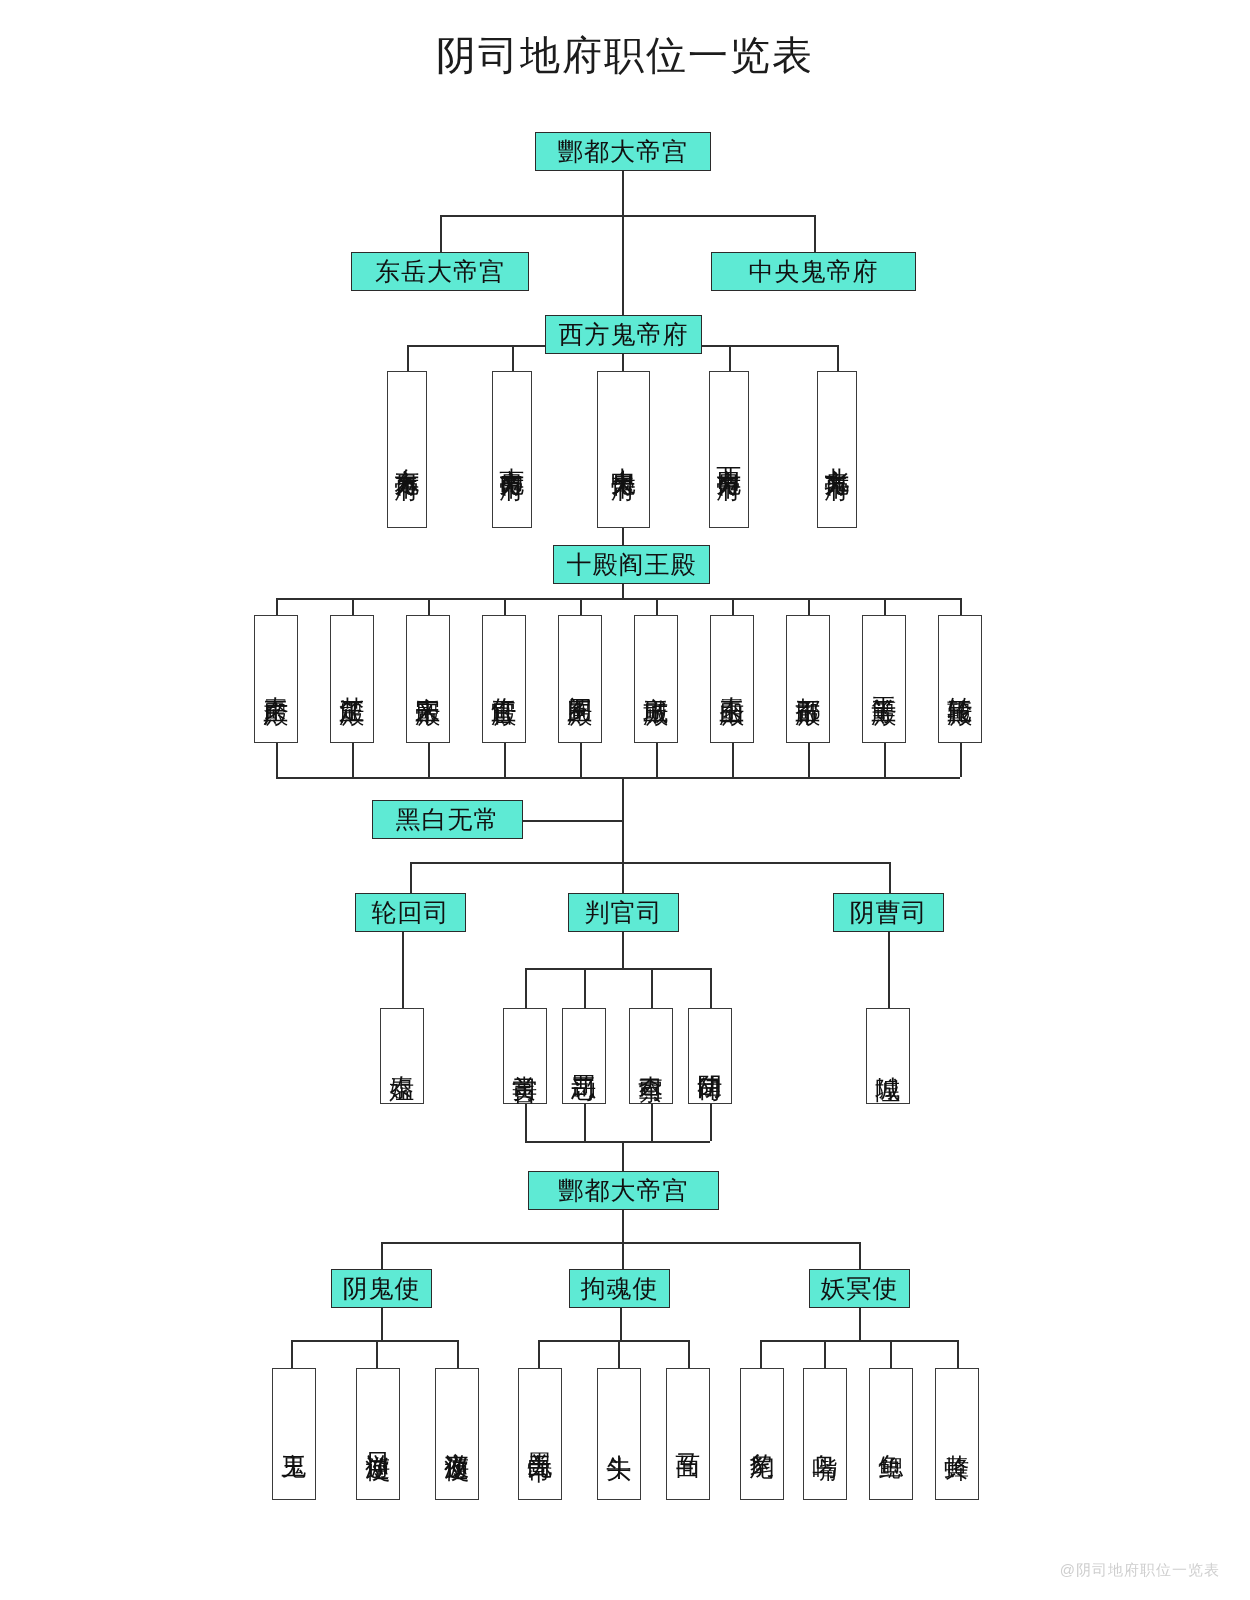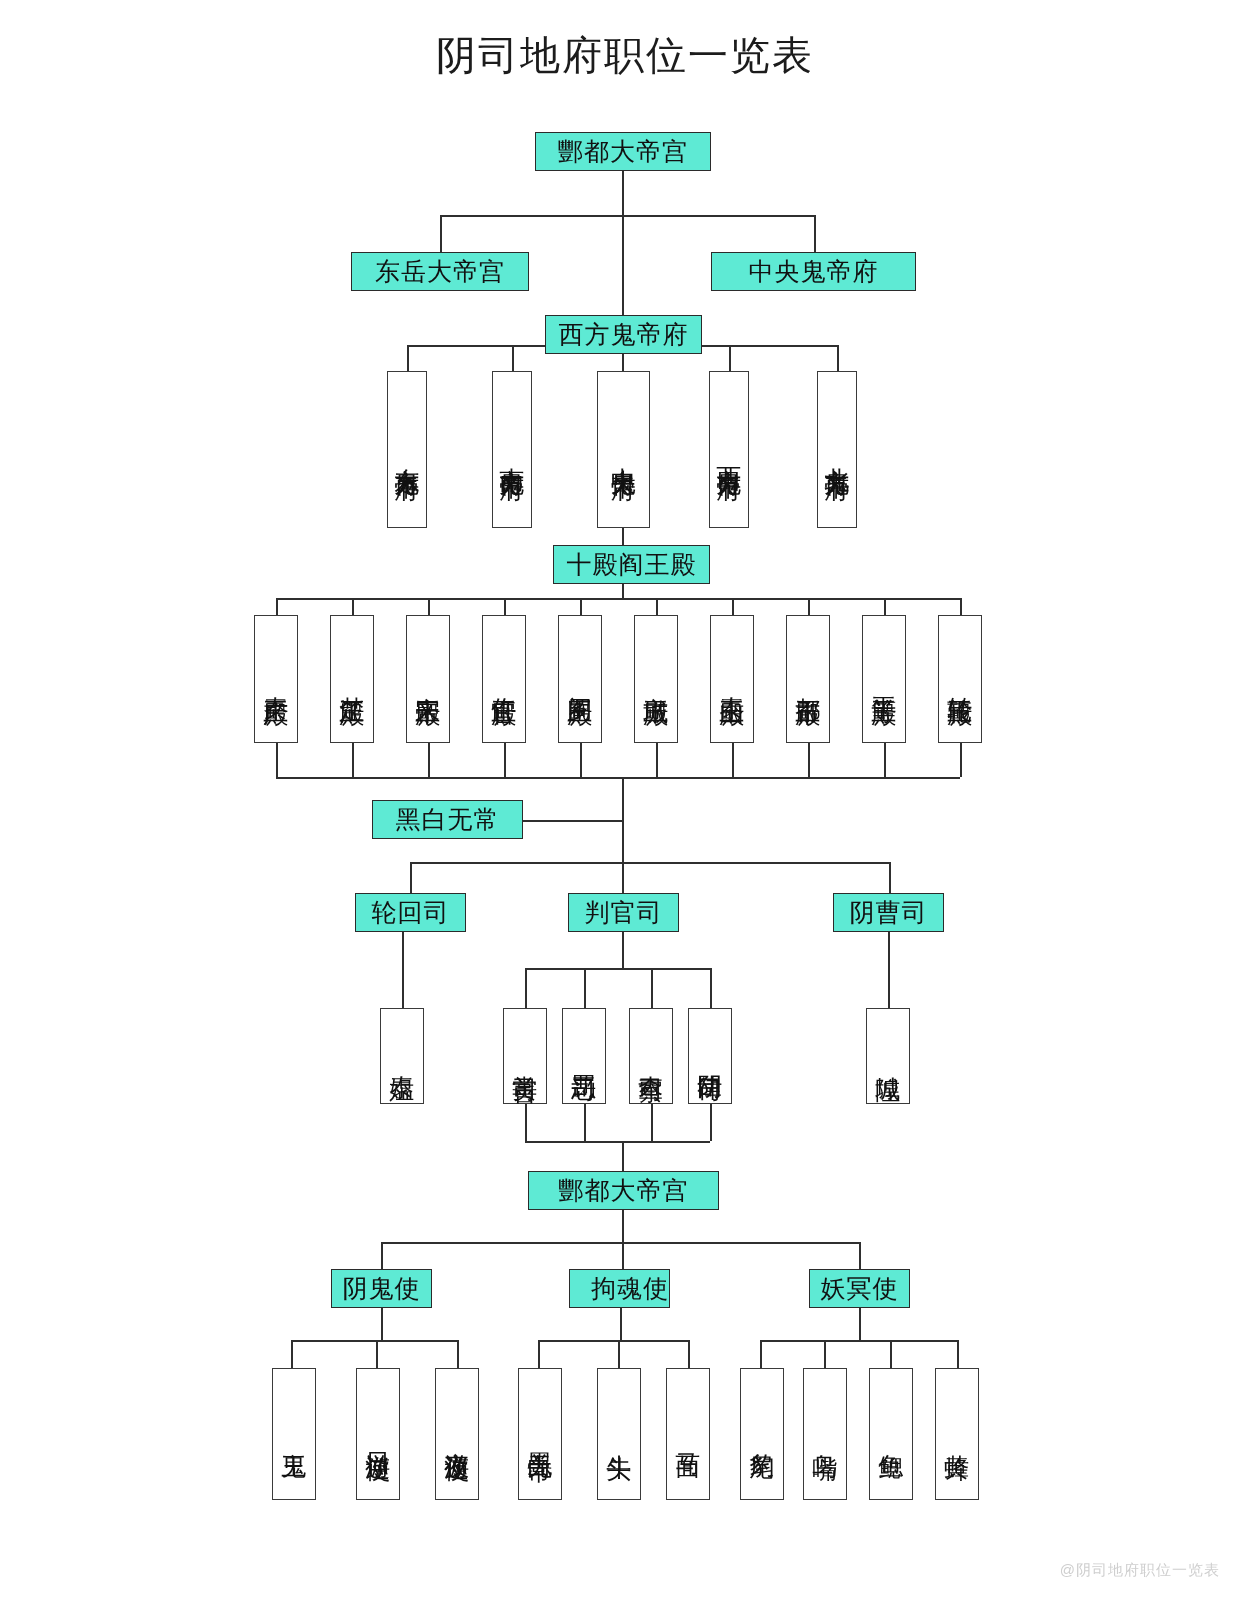--- a/index.html
+++ b/index.html
@@ -163,21 +163,21 @@
       </div>
       <div class="node v" style="left: 866px; top: 1008px; width: 44px; height: 96px;">
         <span>城隍</span>
       </div>
       <div class="node h fill" style="left: 528px; top: 1171px; width: 191px; height: 39px;">
         <span>酆都大帝宫</span>
       </div>
       <div class="node h fill" style="left: 331px; top: 1269px; width: 101px; height: 39px;">
         <span>阴鬼使</span>
       </div>
-      <div class="node h fill" style="left: 569px; top: 1269px; width: 101px; height: 39px; justify-content: flex-end;">
+      <div class="node h fill" style="left: 569px; top: 1269px; width: 101px; height: 39px;">
         <span>拘魂使</span>
       </div>
       <div class="node h fill" style="left: 809px; top: 1269px; width: 101px; height: 39px;">
         <span>妖冥使</span>
       </div>
       <div class="node v" style="left: 272px; top: 1368px; width: 44px; height: 132px;">
         <span>鬼王</span>
       </div>
       <div class="node v" style="left: 356px; top: 1368px; width: 44px; height: 132px;">
         <span>日游巡使</span>

